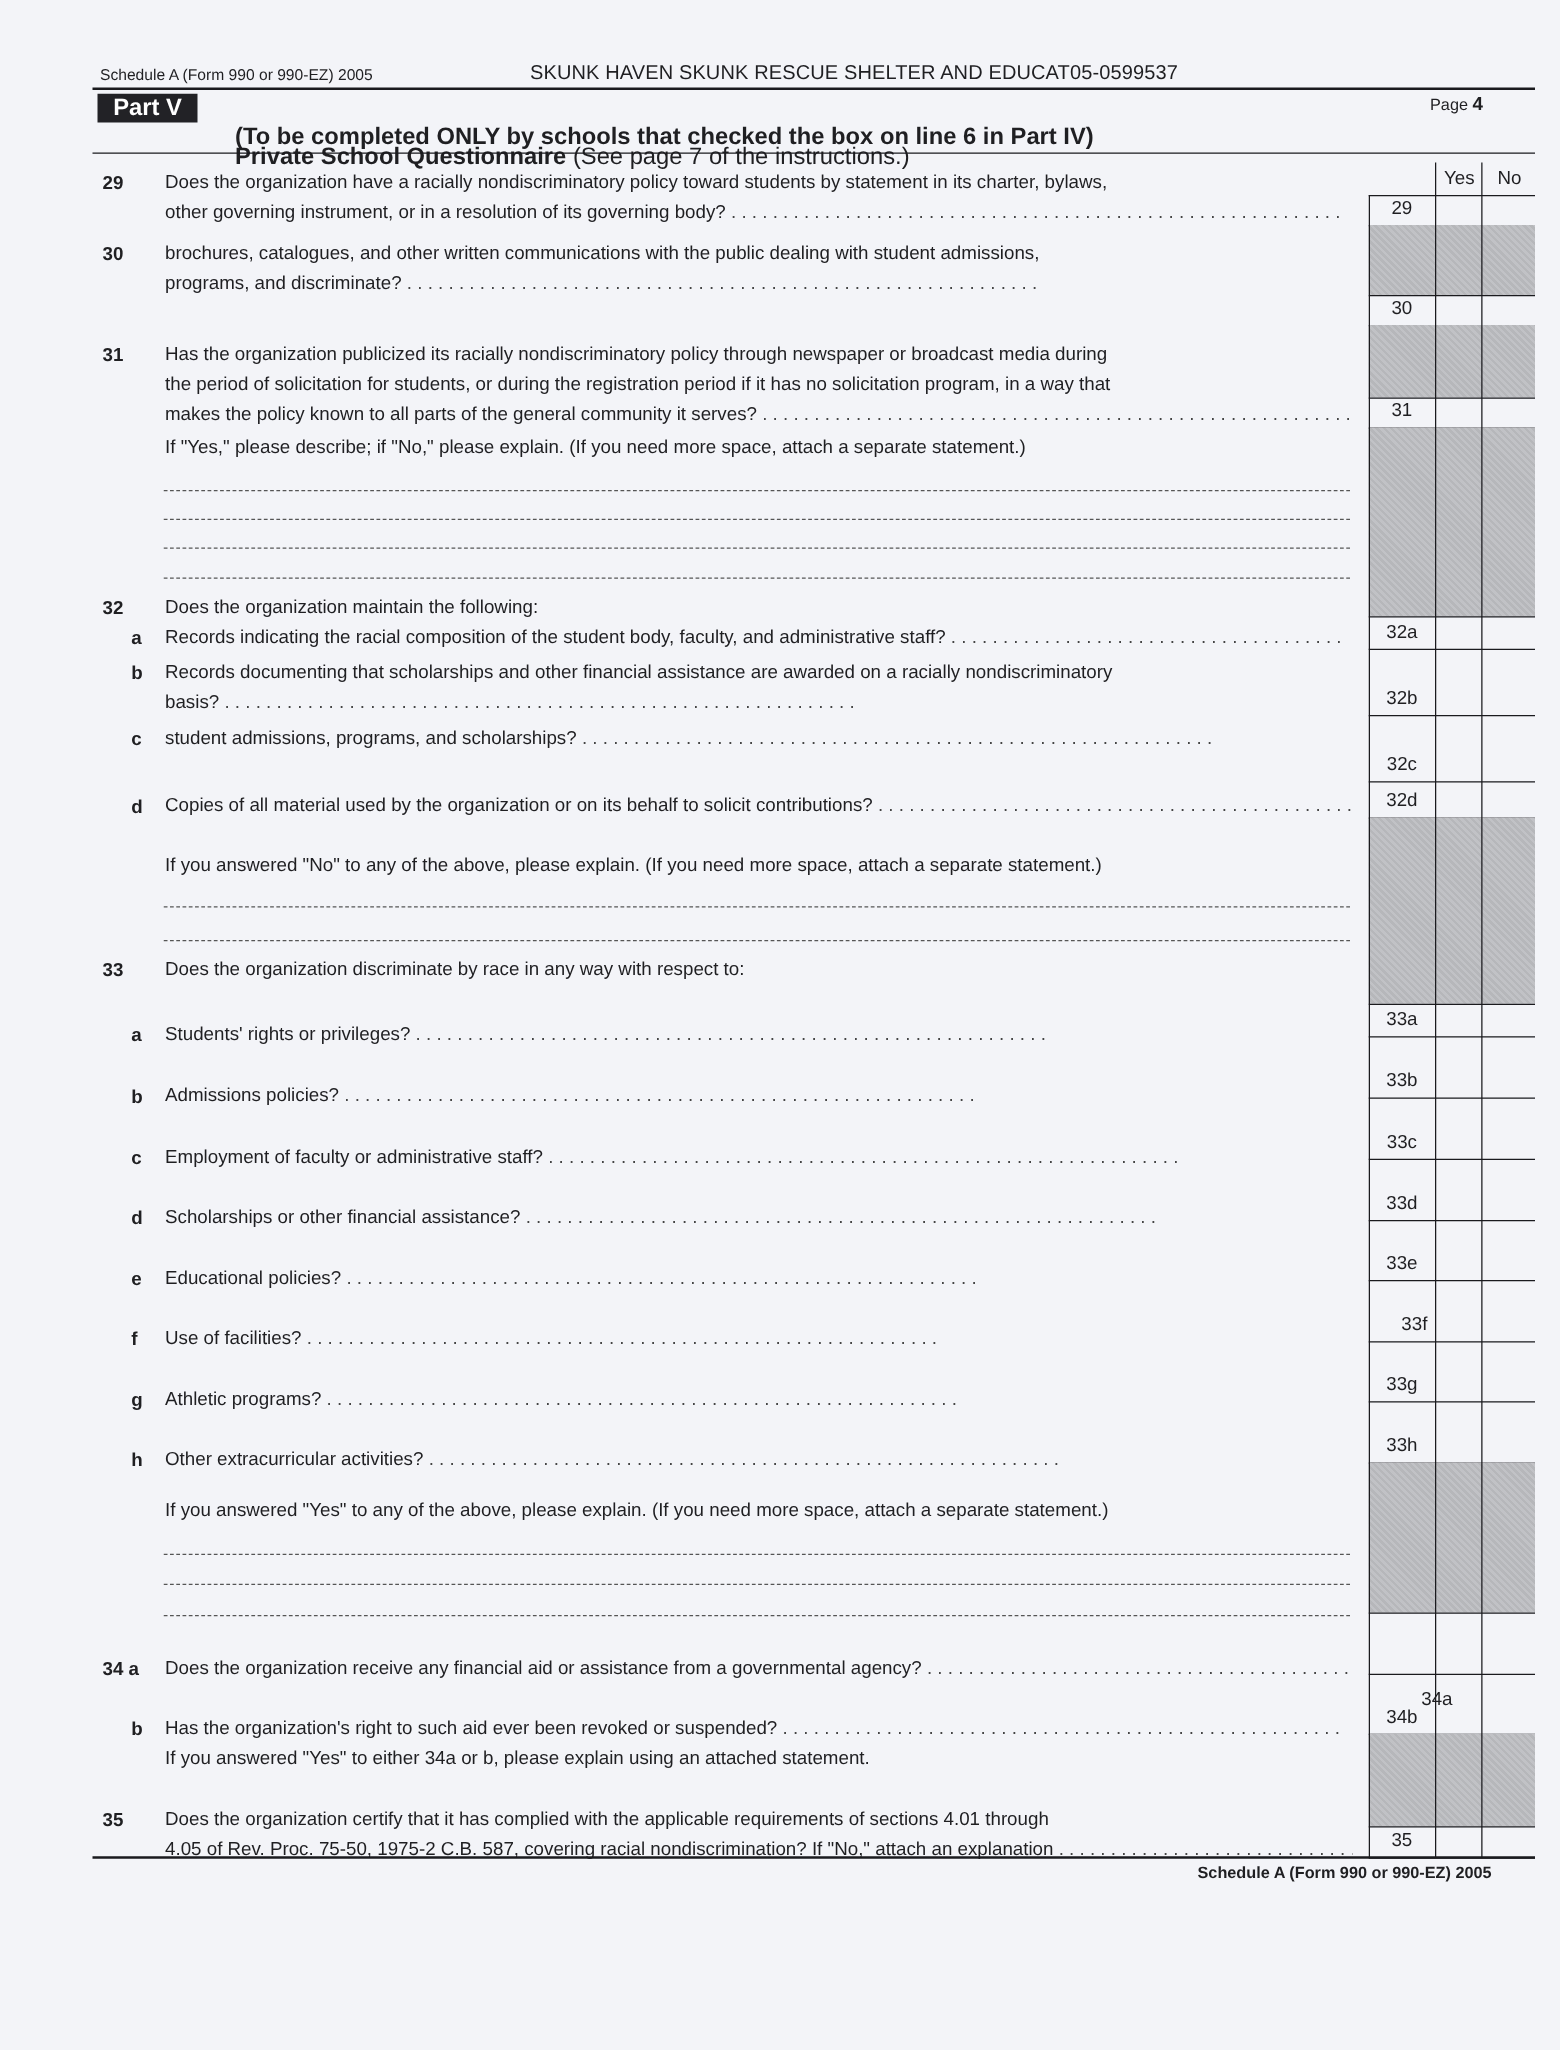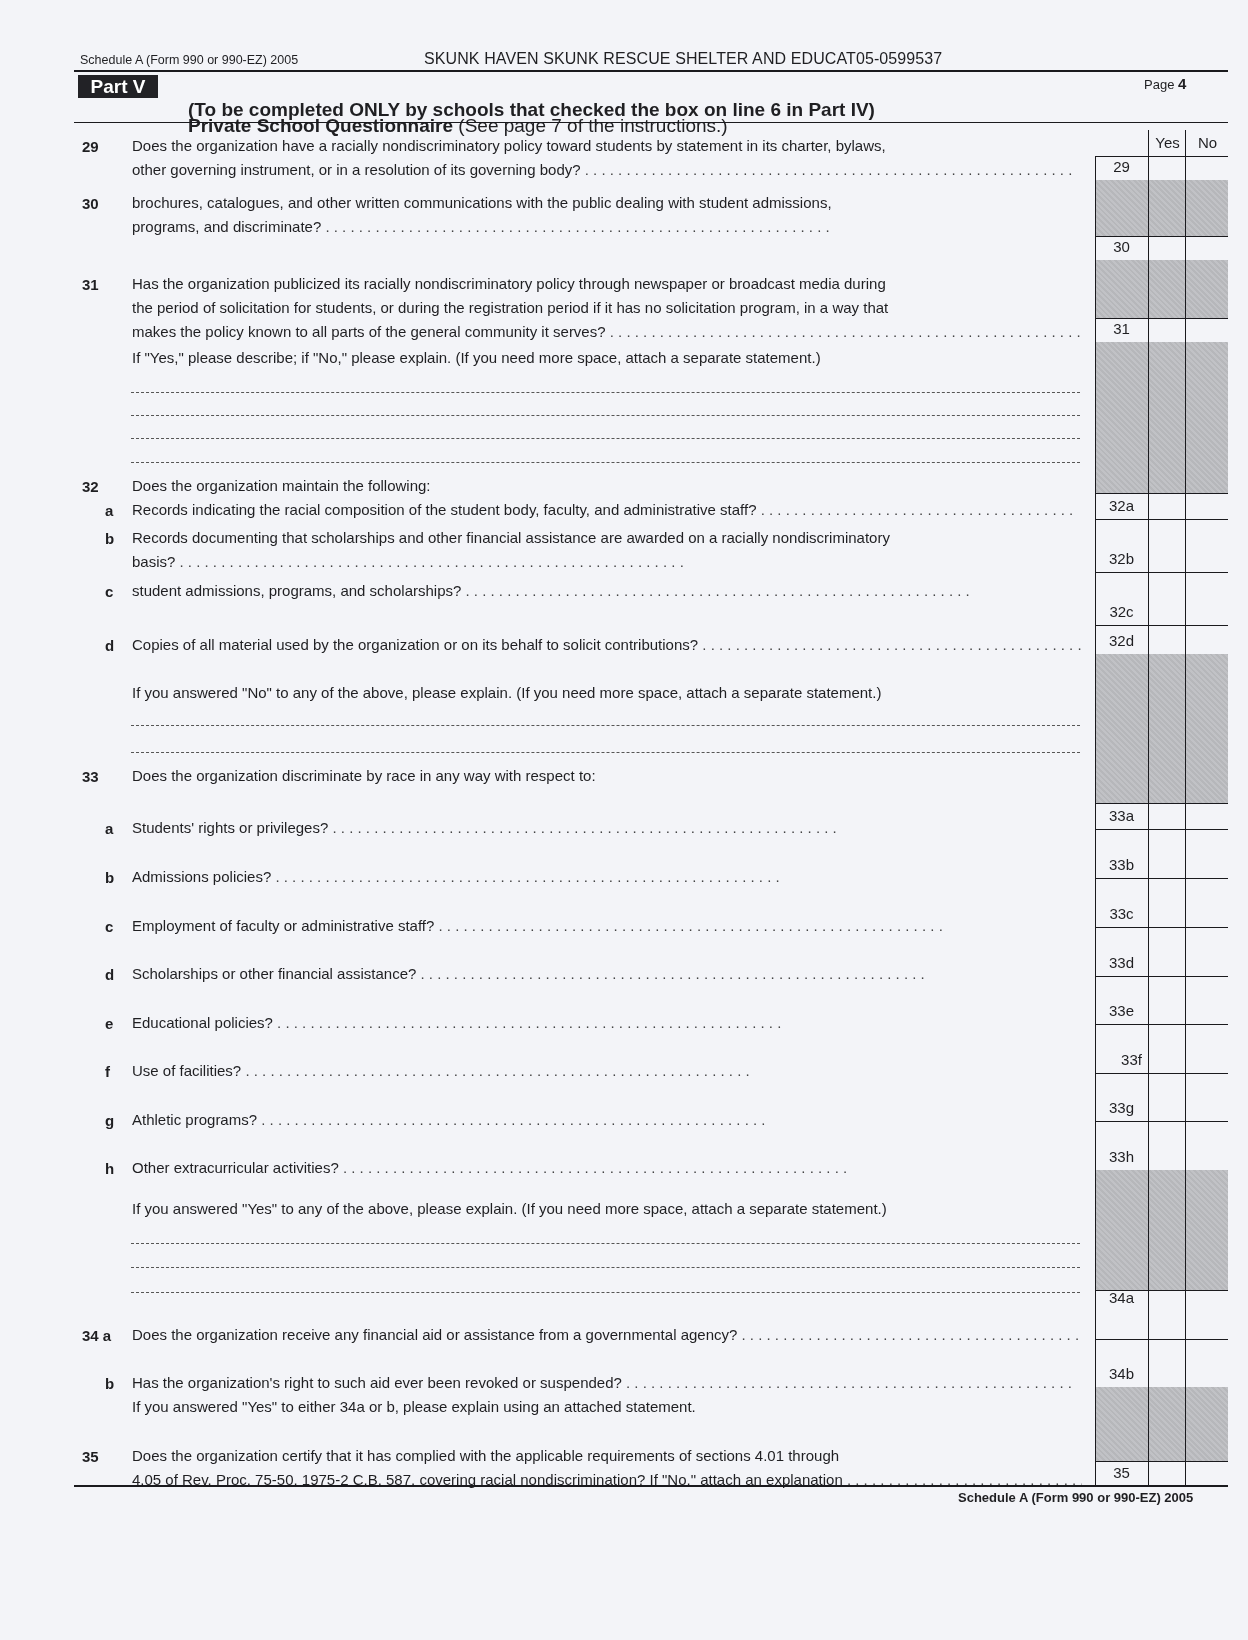--- a/index.html
+++ b/index.html
@@ -194,21 +194,21 @@
     <div class="lbl" style="left: 1095px; top: 1099px; width: 53px;">33g</div>
     <div class="cell" style="left: 1148px; top: 1073px; width: 37px; height: 48px;"></div>
     <div class="cell" style="left: 1185px; top: 1073px; width: 43px; height: 48px;"></div>
     <div class="hline" style="left: 1095px; top: 1121px; width: 133px;"></div>
     <div class="lbl" style="left: 1095px; top: 1148px; width: 53px;">33h</div>
     <div class="cell" style="left: 1148px; top: 1121px; width: 37px; height: 49px;"></div>
     <div class="cell" style="left: 1185px; top: 1121px; width: 43px; height: 49px;"></div>
     <div class="hline" style="left: 1095px; top: 1170px; width: 133px;"></div>
     <div class="cell shade" style="left: 1095px; top: 1170px; width: 133px; height: 120px;"></div>
     <div class="hline" style="left: 1095px; top: 1290px; width: 133px;"></div>
-    <div class="lbl" style="left: 1095px; top: 1289px; width: 53px;">34a</div>
+    <div class="lbl" style="left: 1095px; top: 1351px; width: 53px; padding-left: 28px;">34a</div>
     <div class="cell" style="left: 1148px; top: 1290px; width: 37px; height: 49px;"></div>
     <div class="cell" style="left: 1185px; top: 1290px; width: 43px; height: 49px;"></div>
     <div class="hline" style="left: 1095px; top: 1339px; width: 133px;"></div>
     <div class="lbl" style="left: 1095px; top: 1365px; width: 53px;">34b</div>
     <div class="cell" style="left: 1148px; top: 1339px; width: 37px; height: 48px;"></div>
     <div class="cell" style="left: 1185px; top: 1339px; width: 43px; height: 48px;"></div>
     <div class="hline" style="left: 1095px; top: 1387px; width: 133px;"></div>
     <div class="cell shade" style="left: 1095px; top: 1387px; width: 133px; height: 74px;"></div>
     <div class="hline" style="left: 1095px; top: 1461px; width: 133px;"></div>
     <div class="lbl" style="left: 1095px; top: 1464px; width: 53px;">35</div>

